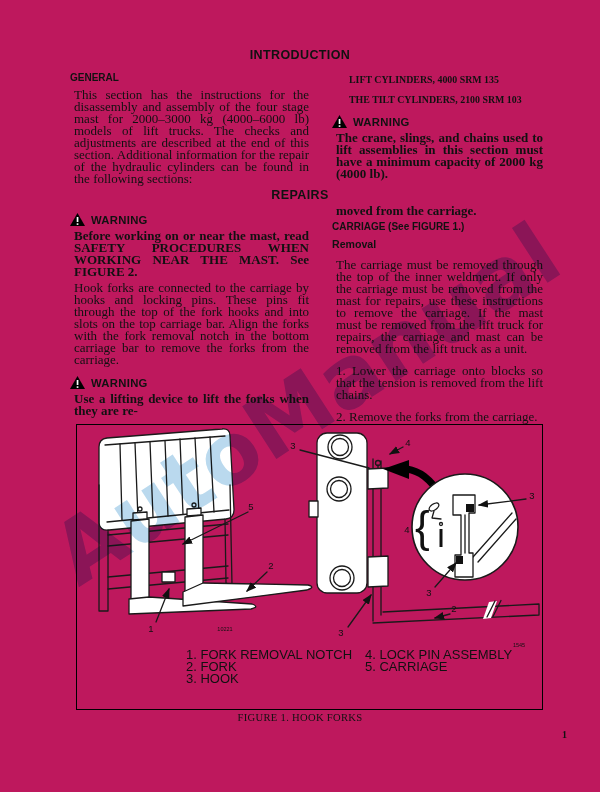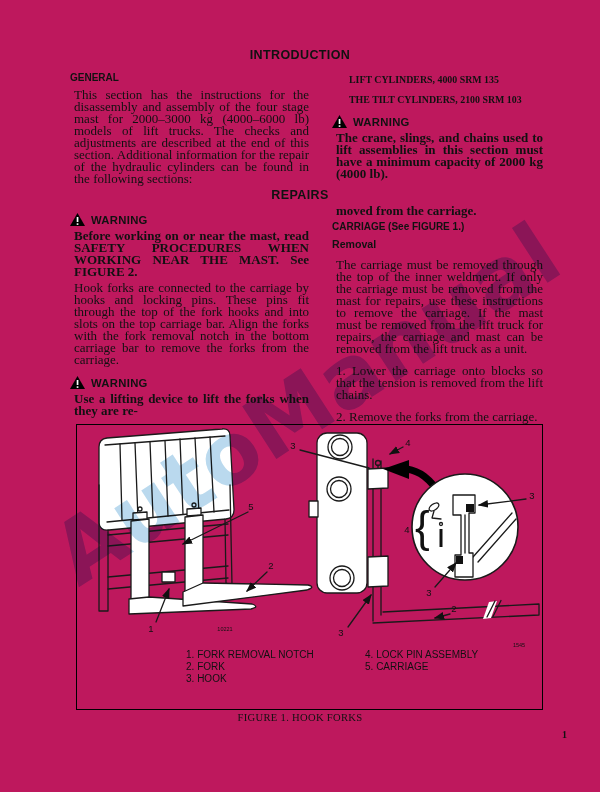--- a/index.html
+++ b/index.html
@@ -13,21 +13,21 @@
   .sechead{font-family:"Liberation Sans",sans-serif;font-weight:bold;font-size:10px;margin:0 0 6px 0;}
   .subhead{font-family:"Liberation Sans",sans-serif;font-weight:bold;font-size:10.6px;margin:9px 0 0 0;}
   .body-p{font-size:13px;line-height:12px;text-align:justify;margin:4px;}
   .bold-p{font-weight:bold;}
   .ref{font-weight:bold;font-size:9.9px;padding-left:17px;margin:4px 0 9px 0;}
   .warnrow{display:flex;align-items:flex-end;gap:6px;margin:10px 0 3px 0;}
   .warnrow .wlabel{font-family:"Liberation Sans",sans-serif;font-weight:bold;font-size:11.3px;letter-spacing:.3px;}
   .figbox{left:76px;top:424px;width:467px;height:286px;border:1.7px solid #000;box-sizing:border-box;}
   .figbox svg{position:absolute;left:0;top:0;}
   .legend{position:absolute;top:224px;font-family:"Liberation Sans",sans-serif;
-        font-size:10px;line-height:11.8px;color:#111;white-space:nowrap;}
+        font-size:13px;line-height:11.8px;color:#111;white-space:nowrap;}
   .legend.c1{left:109px;} .legend.c2{left:288px;}
   .caption{left:0;right:0;top:712px;text-align:center;font-size:10.6px;letter-spacing:.3px;}
   .pagenum{left:562px;top:729px;font-weight:bold;font-size:10px;}
   .watermark{left:306px;top:404px;transform:translate(-50%,-50%) rotate(-33deg);
         font-family:"DejaVu Sans",sans-serif;font-weight:bold;font-size:86px;
         white-space:nowrap;opacity:.72;mix-blend-mode:multiply;z-index:9;pointer-events:none;}
   svg text{font-family:"Liberation Sans",sans-serif;fill:#111;}
   .ln{stroke:#1a1a1a;stroke-width:1.3;fill:none;stroke-linejoin:round;stroke-linecap:round;}
   .wh{stroke:#1a1a1a;stroke-width:1.3;fill:#fff;stroke-linejoin:round;}
   .thick{stroke:#000;stroke-width:7;fill:none;}

